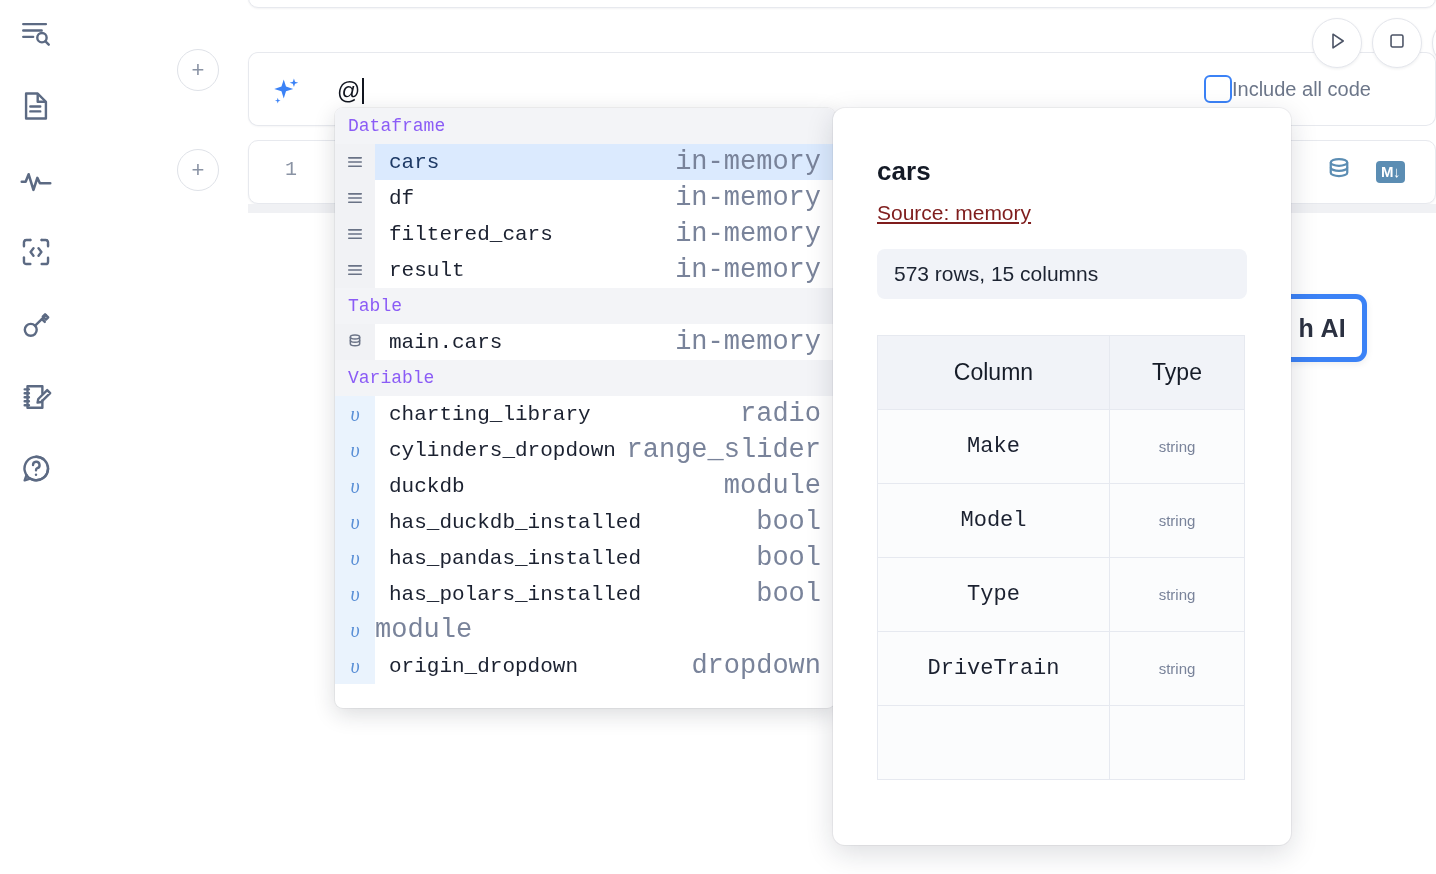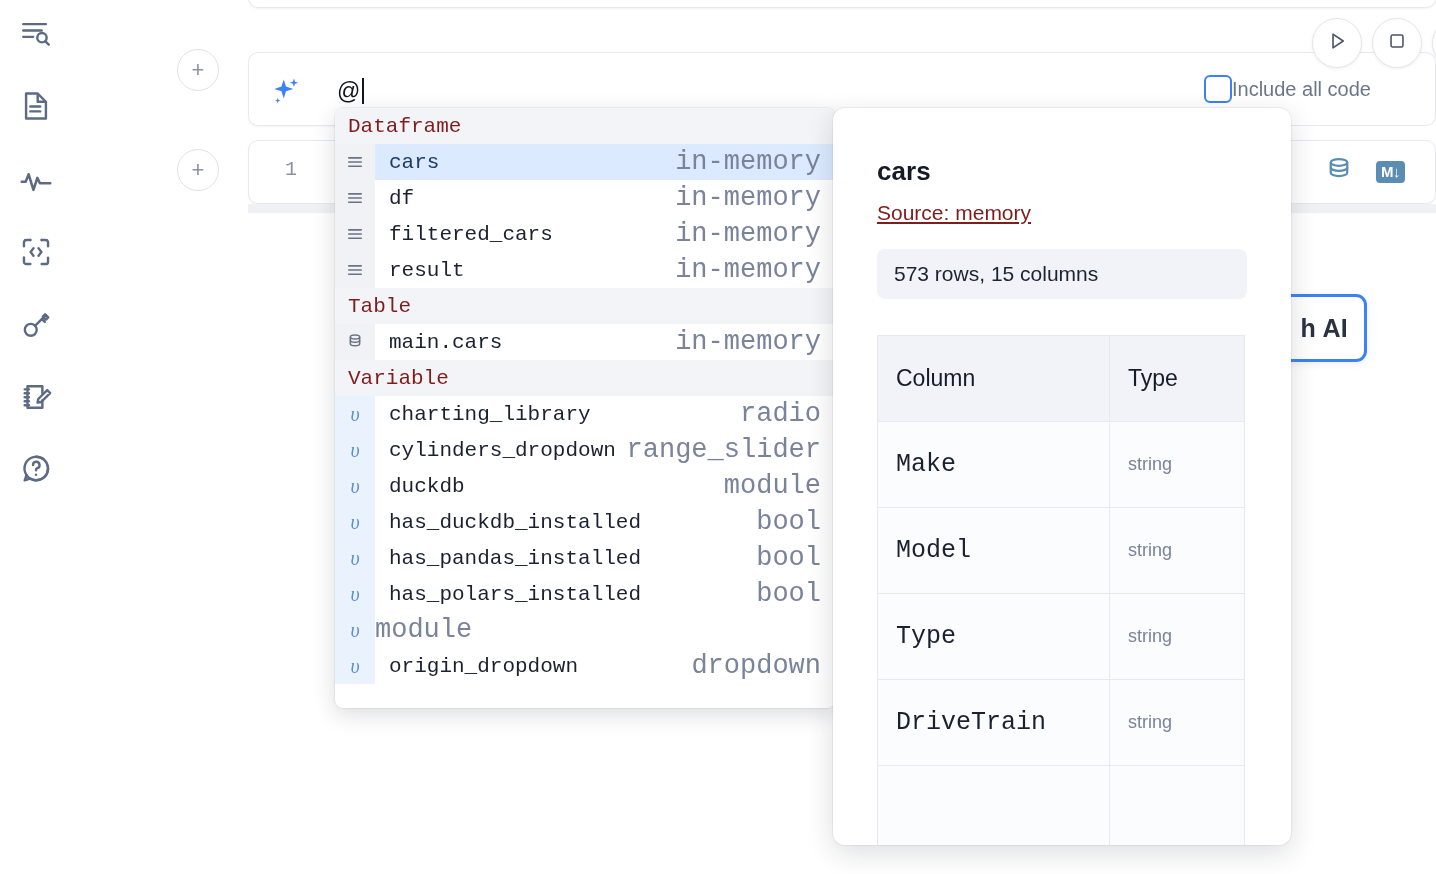--- a/index.html
+++ b/index.html
@@ -83,36 +83,36 @@
   .md-badge{
     background:#5b8db3; color:#fff; border-radius:4px; padding:2px 5px;
     font-family:"Liberation Sans", sans-serif; font-size:15px; font-weight:700;
     letter-spacing:-.5px; line-height:1.15; display:flex; align-items:center;
   }
   .cell-shadowline{ position:absolute; left:248px; top:204px; width:1188px; height:9px; background:#f0f1f4; }
 
   
   .ai-float{
     position:absolute; left:1255px; top:294px; width:112px; height:68px;
-    background:#fff; border:3px solid #3b82f6; border-radius:11px;
+    background:#fff; border:5px solid #3b82f6; border-radius:11px;
     box-shadow:0 2px 7px rgba(20,25,40,.08);
     display:flex; align-items:center; justify-content:flex-end; padding-right:16px;
     font-size:25px; font-weight:700; color:#2b3141; letter-spacing:.3px; z-index:6;
   }
 
   
   .ac{
     position:absolute; left:335px; top:108px; width:500px; height:600px;
     background:#fff; border-radius:8px; overflow:hidden;
     box-shadow:0 6px 22px rgba(22,28,45,.16), 0 0 0 1px rgba(22,28,45,.05);
     z-index:20;
   }
   .ac-group{
-    height:36px; background:#f3f4f7; color:#7f1d1d;
-    font-family:"Liberation Mono", monospace; font-size:21px;
+    height:36px; background:#f3f4f7; color:#8b5cf6;
+    font-family:"Liberation Mono", monospace; font-size:18px;
     display:flex; align-items:center; padding-left:13px;
   }
   .ac-item{
     height:36px; display:flex; align-items:center; cursor:pointer; background:#fff;
   }
   .ac-item.sel{ background:#dbeafe; }
   .ac-ico{
     width:40px; min-width:40px; height:36px; background:#f1f2f5;
     display:flex; align-items:center; justify-content:center; color:#6a7386;
   }
@@ -138,25 +138,25 @@
   }
   .doc-inner{ padding:48px 44px 0 44px; }
   .doc-title{ font-size:26px; font-weight:700; color:#141a26; margin:0 0 14px 0; letter-spacing:.1px; }
   .doc-src{ font-size:21px; color:#7f1d1d; margin:0 0 24px 0;text-decoration:underline; }
   .doc-pill{
     background:#f1f3f8; border-radius:8px; height:50px; display:flex; align-items:center;
     padding:0 17px; font-size:21px; color:#1c2331; margin-bottom:36px;
   }
   .doc-table{ width:368px; border-collapse:collapse; table-layout:fixed; }
   .doc-table th, .doc-table td{
-    border:1px solid #e6e9f0; text-align:left; height:86px; padding:0 18px; vertical-align:middle;
+    border:1px solid #e6e9f0; text-align:center; height:74px; padding:0 18px; vertical-align:middle;
   }
   .doc-table th{ background:#f1f3f8; font-weight:400; font-size:23px; color:#161c28; }
-  .doc-table td.col{ font-family:"Liberation Mono", monospace; font-size:25px; color:#1b2130; background:#fbfcfd; }
-  .doc-table td.typ{ font-size:18px; color:#79839a; background:#fbfcfd; }
+  .doc-table td.col{ font-family:"Liberation Mono", monospace; font-size:22px; color:#1b2130; background:#fbfcfd; }
+  .doc-table td.typ{ font-size:15px; color:#79839a; background:#fbfcfd; }
   .doc-table th:nth-child(1), .doc-table td:nth-child(1){ width:232px; }
 </style>
 </head>
 <body>
 
 <div id="root">
 
   <div class="rail">
 
     <div class="rail-btn" style="top:12px">

